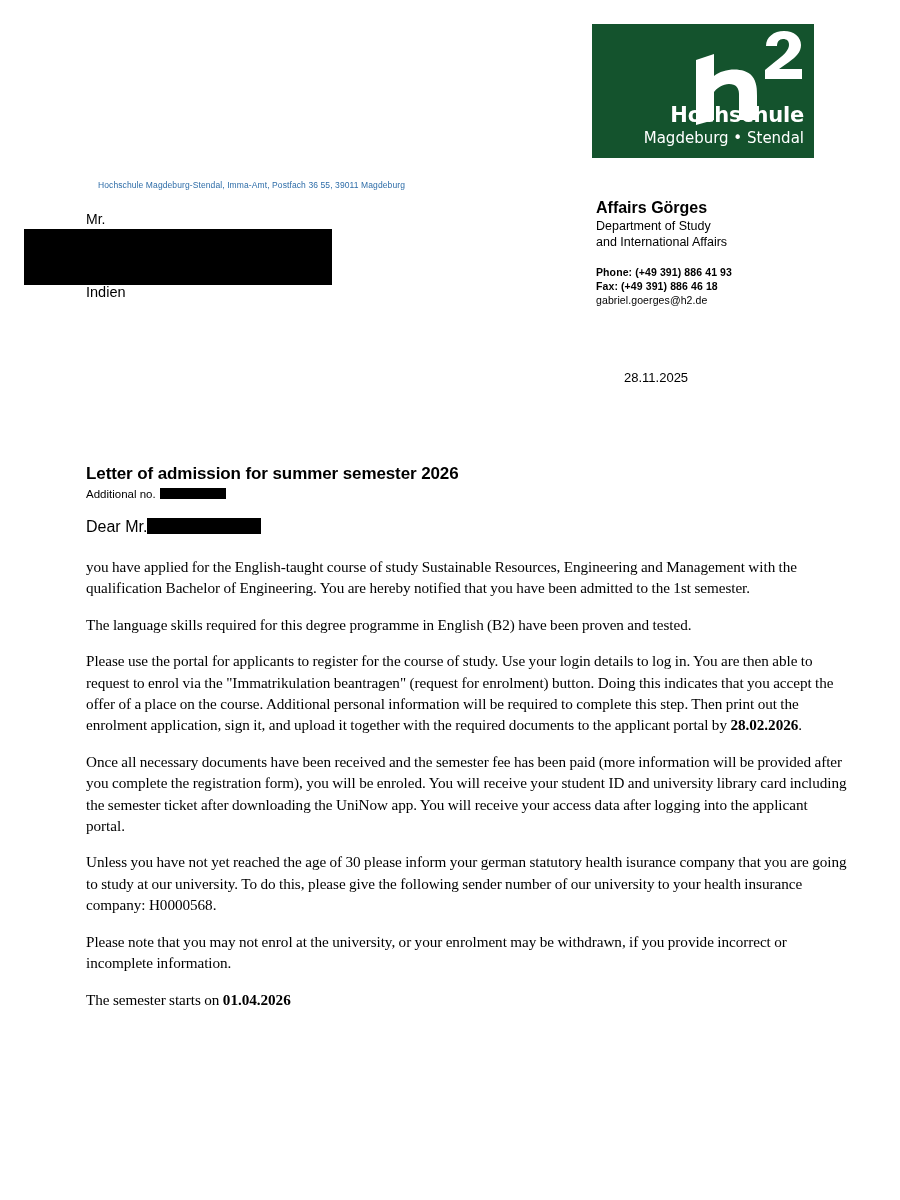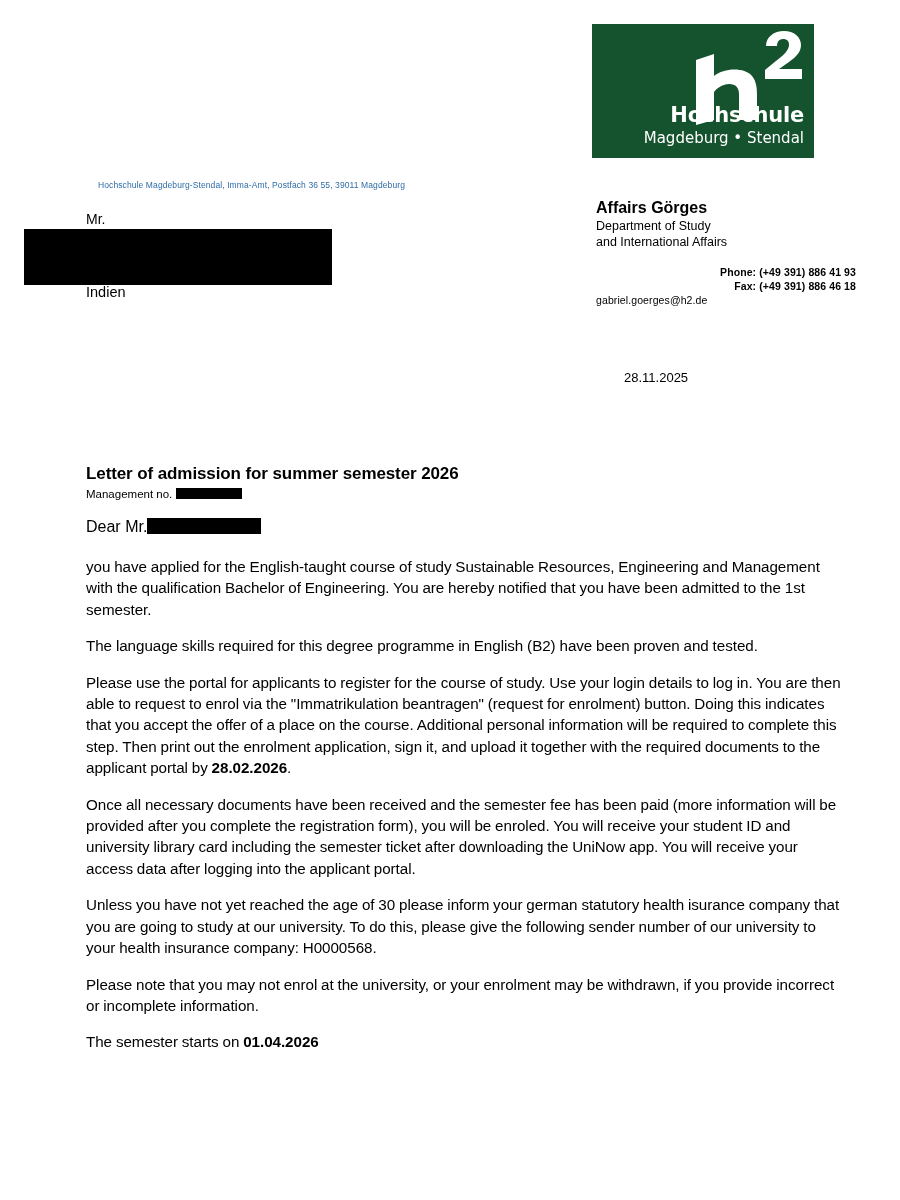--- a/index.html
+++ b/index.html
@@ -120,21 +120,20 @@
     line-height: 1.25;
     margin: 0;
   }
   .contact-gap { height: 16px; }
   .contact-line {
     font-size: 10.5px;
     font-weight: bold;
     line-height: 1.32;
     margin: 0;
     letter-spacing: 0.1px;
-    text-align: right;
   }
   .contact-mail {
     font-size: 10.5px;
     font-weight: normal;
     line-height: 1.32;
     margin: 0;
     letter-spacing: 0.1px;
   }
 
   
@@ -186,20 +185,21 @@
     height: 16px;
     background: #000000;
   }
 
   
   .body-wrap {
     position: absolute;
     left: 86px;
     top: 556px;
     width: 762px;
+    font-family: Liberation Serif, serif;
   }
   .para {
     font-size: 15.2px;
     line-height: 21.4px;
     margin: 0 0 15px 0;
     text-align: left;
     letter-spacing: -0.05px;
     word-spacing: -0.3px;
   }
   .para:last-child { margin-bottom: 0; }
@@ -234,21 +234,21 @@
     <p class="contact-dept">and International Affairs</p>
     <div class="contact-gap"></div>
     <p class="contact-line">Phone: (+49 391) 886 41 93</p>
     <p class="contact-line">Fax: (+49 391) 886 46 18</p>
     <p class="contact-mail">gabriel.goerges@h2.de</p>
   </div>
 
   <div class="doc-date">28.11.2025</div>
 
   <div class="subject">Letter of admission for summer semester 2026</div>
-  <div class="appno"><span>Management no.</span><span class="appno-redaction"></span></div>
+  <div class="appno"><span>Additional no.</span><span class="appno-redaction"></span></div>
   <div class="greeting"><span>Dear Mr.</span><span class="greeting-redaction"></span></div>
 
   <div class="body-wrap">
       <p class="para"><span>you have applied for the English-taught course of study Sustainable Resources, Engineering and Management with the qualification Bachelor of Engineering. You are hereby notified that you have been admitted to the 1st semester.</span></p>
       <p class="para"><span>The language skills required for this degree programme in English (B2) have been proven and tested.</span></p>
       <p class="para"><span>Please use the portal for applicants to register for the course of study. Use your login details to log in. You are then able to request to enrol via the "Immatrikulation beantragen" (request for enrolment) button. Doing this indicates that you accept the offer of a place on the course. Additional personal information will be required to complete this step. Then print out the enrolment application, sign it, and upload it together with the required documents to the applicant portal by </span><b>28.02.2026</b><span>.</span></p>
       <p class="para"><span>Once all necessary documents have been received and the semester fee has been paid (more information will be provided after you complete the registration form), you will be enroled. You will receive your student ID and university library card including the semester ticket after downloading the UniNow app. You will receive your access data after logging into the applicant portal.</span></p>
       <p class="para"><span>Unless you have not yet reached the age of 30 please inform your german statutory health isurance company that you are going to study at our university. To do this, please give the following sender number of our university to your health insurance company: H0000568.</span></p>
       <p class="para"><span>Please note that you may not enrol at the university, or your enrolment may be withdrawn, if you provide incorrect or incomplete information.</span></p>
       <p class="para"><span>The semester starts on </span><b>01.04.2026</b></p>

